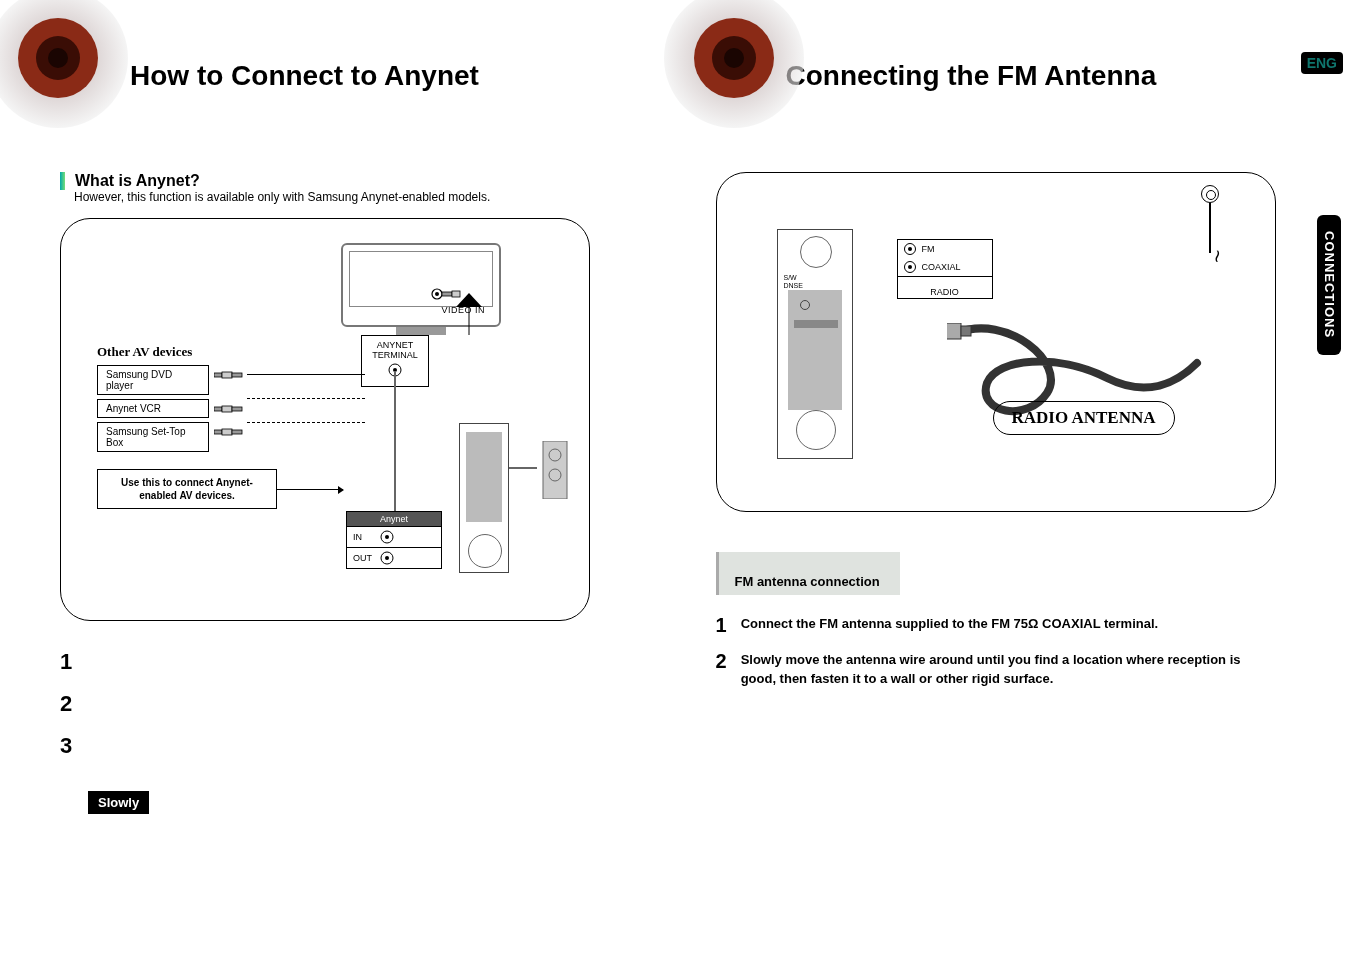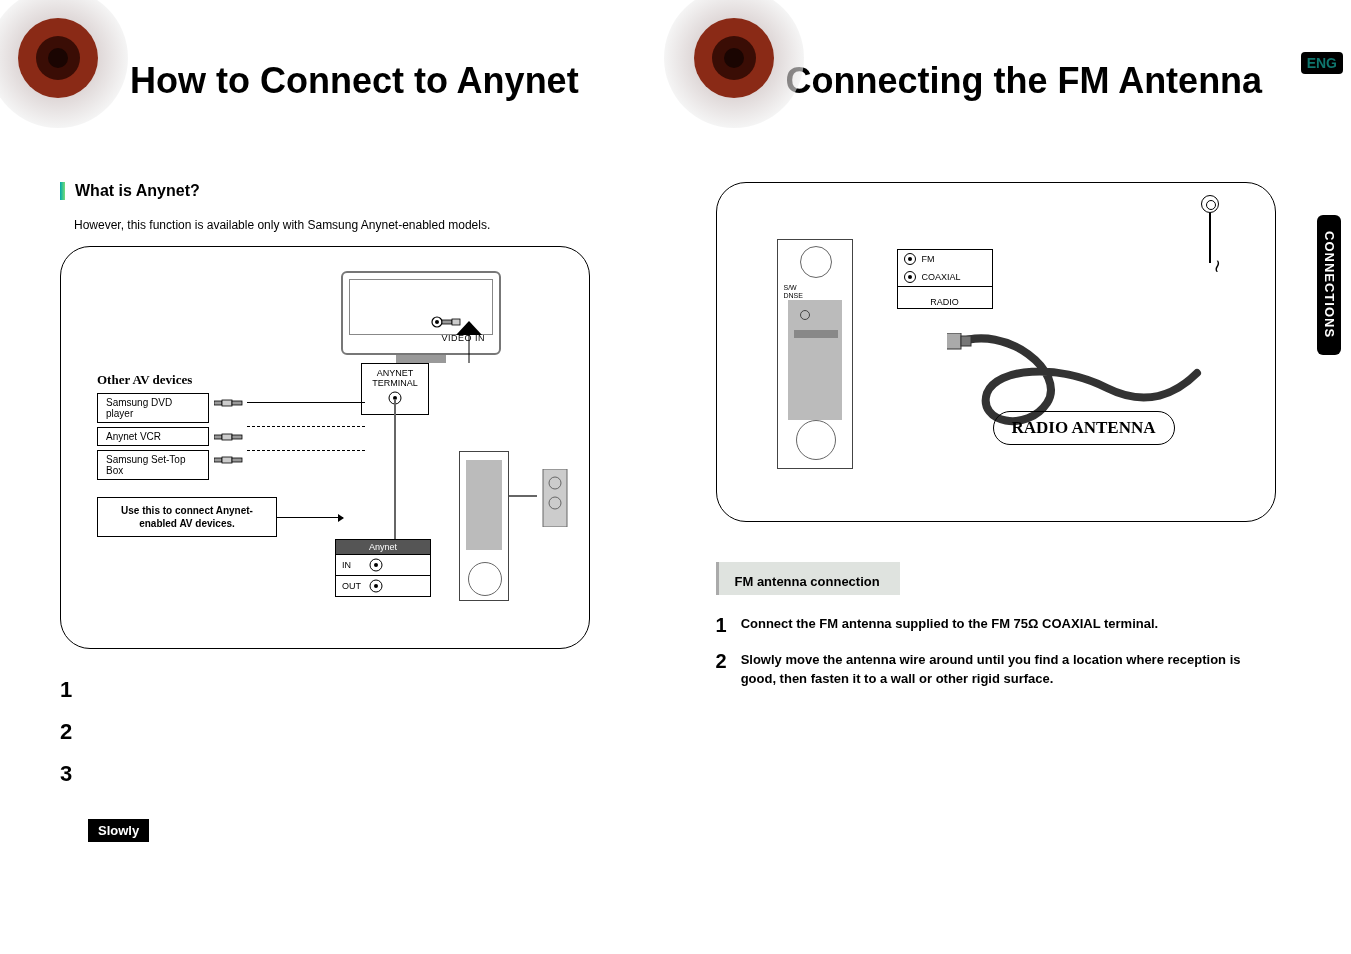--- a/index.html
+++ b/index.html
@@ -27,31 +27,30 @@
     .speaker-deco {
       position: absolute;
       top: -20px;
       left: -20px;
       width: 160px;
       height: 160px;
     }
     .speaker-deco svg { width: 100%; height: 100%; }
 
     .main-heading {
-      font-size: 36px;
+      font-size: 28px;
       font-weight: bold;
       margin-left: 70px;
       margin-top: 40px;
       margin-bottom: 80px;
     }
 
     
     .sub-bar {
       display: flex;
-      margin-bottom: 18px;
     }
     .sub-bar .bar {
       width: 5px;
       height: 18px;
       background: linear-gradient(to right,#0aa 0%,#7d7 100%);
       margin-right: 10px;
     }
     .sub-bar .txt { font-size: 16px; font-weight: bold; }
 
     .intro-text {
@@ -128,21 +127,21 @@
       margin-top: 40px;
       position: relative;
       margin-bottom: 40px;
     }
 
     .section-label {
       display: inline-block;
       background: #dfe3df;
       font-size: 13px;
       font-weight: bold;
-      padding: 12px 20px 6px 16px;
+      padding: 22px 20px 6px 16px;
       border-left: 3px solid #aaa;
       margin-bottom: 20px;
     }
 
     .fm-step {
       display: flex;
       align-items: flex-start;
       margin-bottom: 16px;
     }
     .fm-step .num {
@@ -221,21 +220,21 @@
     }
     .callout-line {
       position:absolute; top:270px; left:216px; width:66px; height:1px; background:#000;
     }
     .callout-line::after {
       content:''; position:absolute; right:-1px; top:-3px;
       border-left:6px solid #000; border-top:4px solid transparent; border-bottom:4px solid transparent;
     }
 
     .anynet-io-box {
-      position:absolute; top:292px; left:274px;
+      position:absolute; top:292px; left:285px;
       width:96px; border:1px solid #000; font-size:9px;
     }
     .anynet-io-title { text-align:center; background:#555; color:#fff; padding:2px 0; font-size:9px; }
     .anynet-io-row { display:flex; align-items:center; padding:2px 6px; border-top:1px solid #000;}
     .anynet-io-row .lbl { width:26px; }
 
     .main-unit {
       position:absolute; top:204px; left:398px;
       width:50px; height:150px;
       border:1px solid #444;

